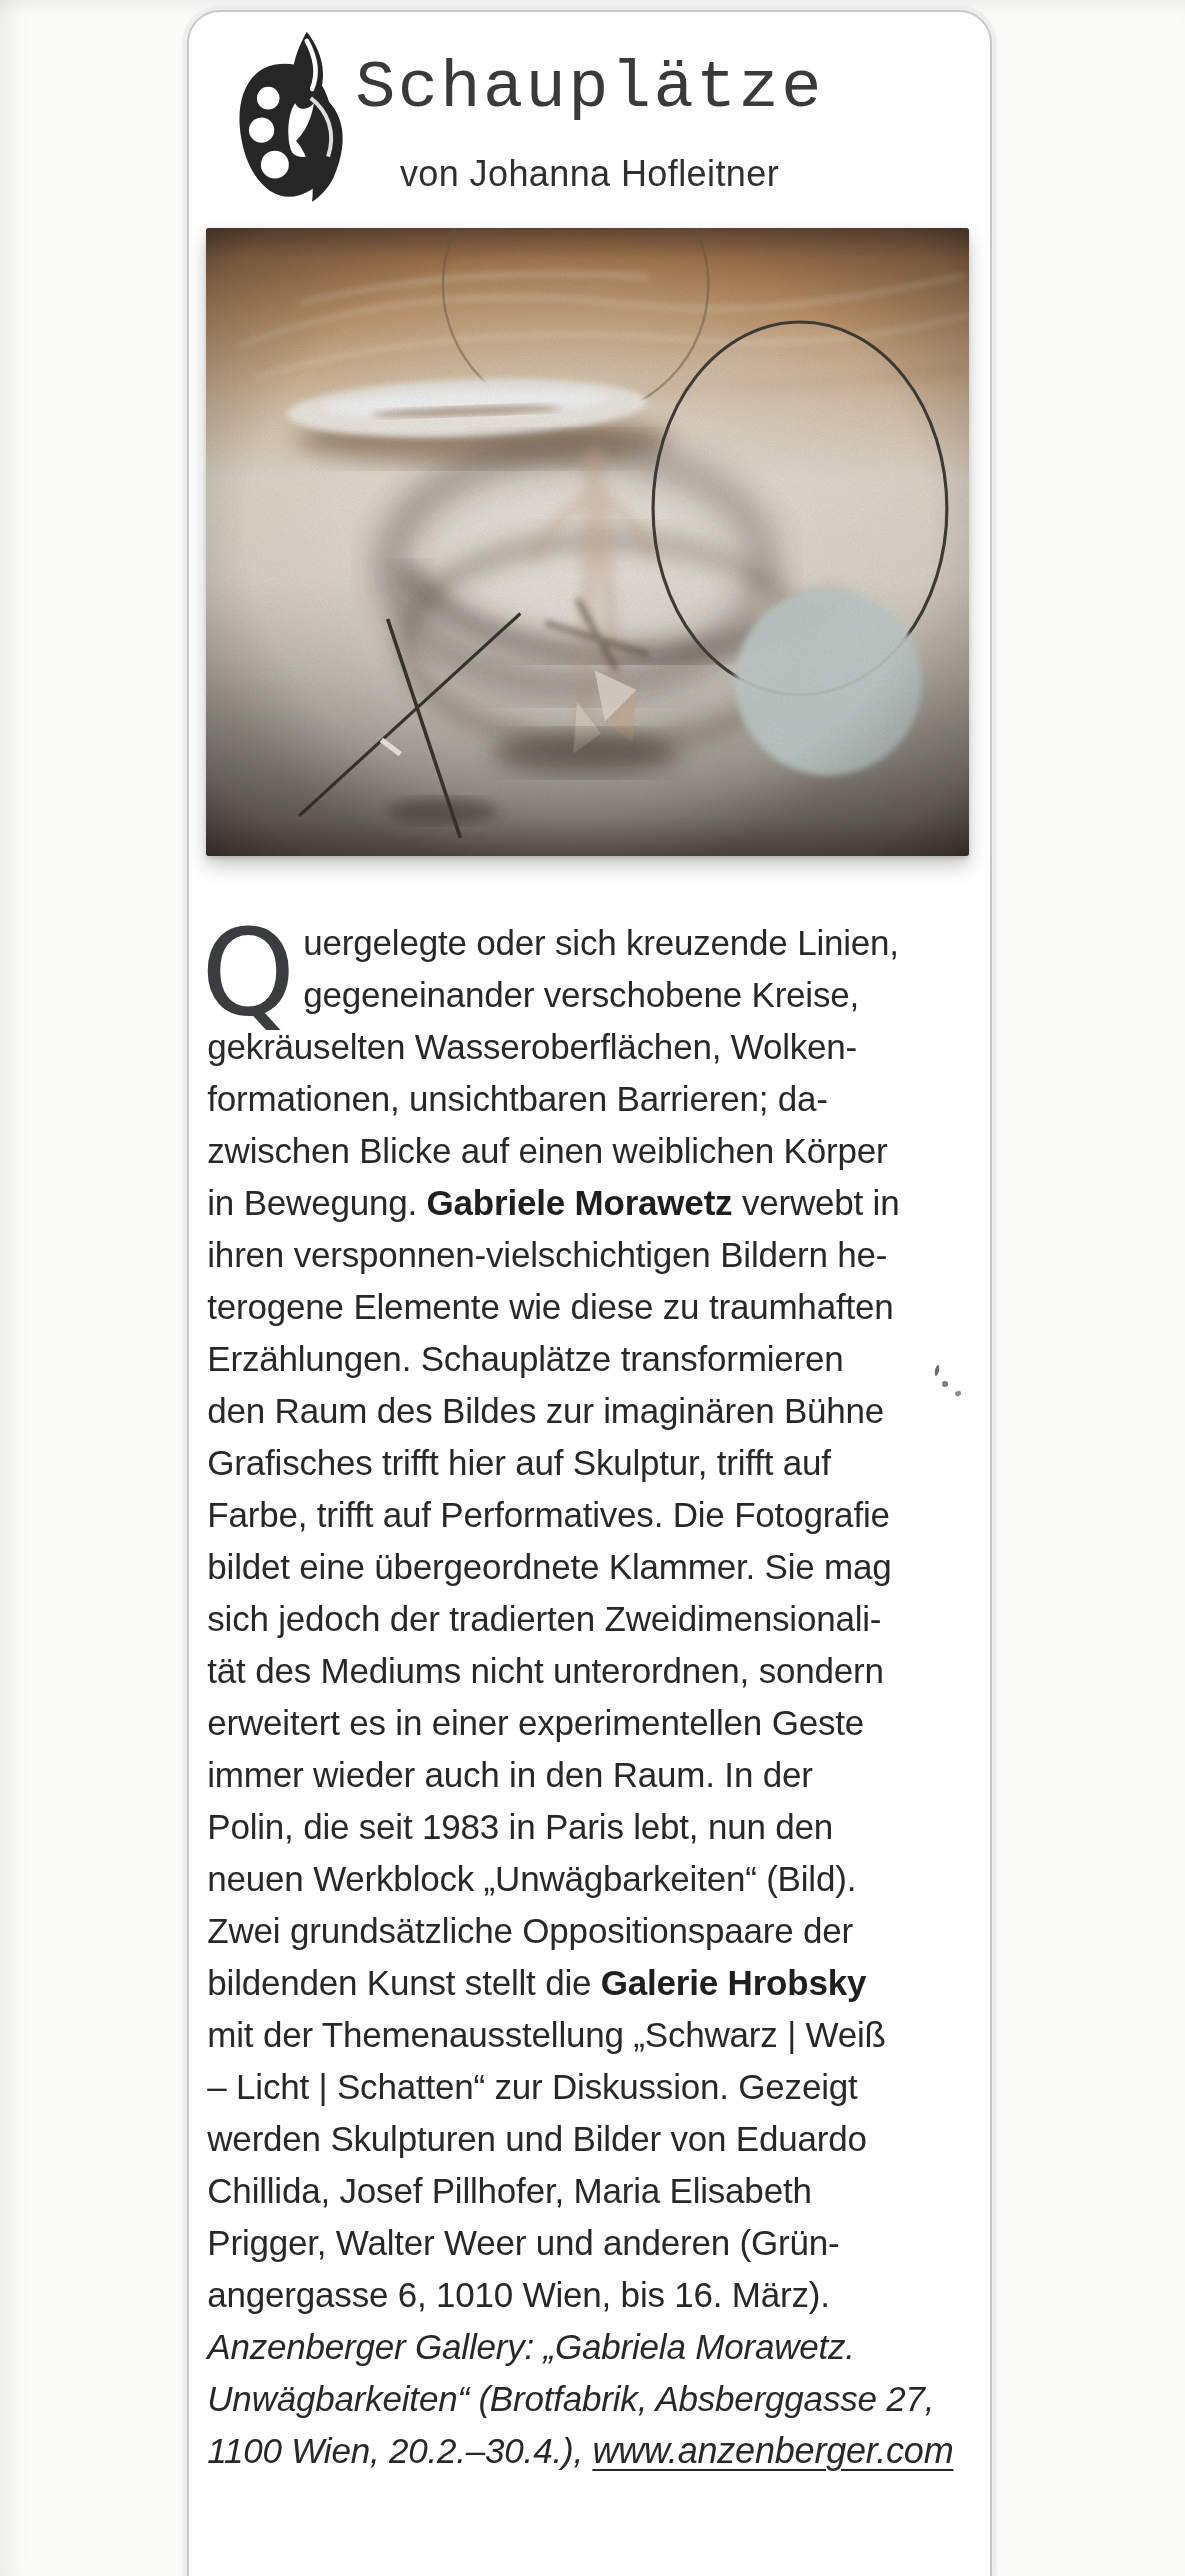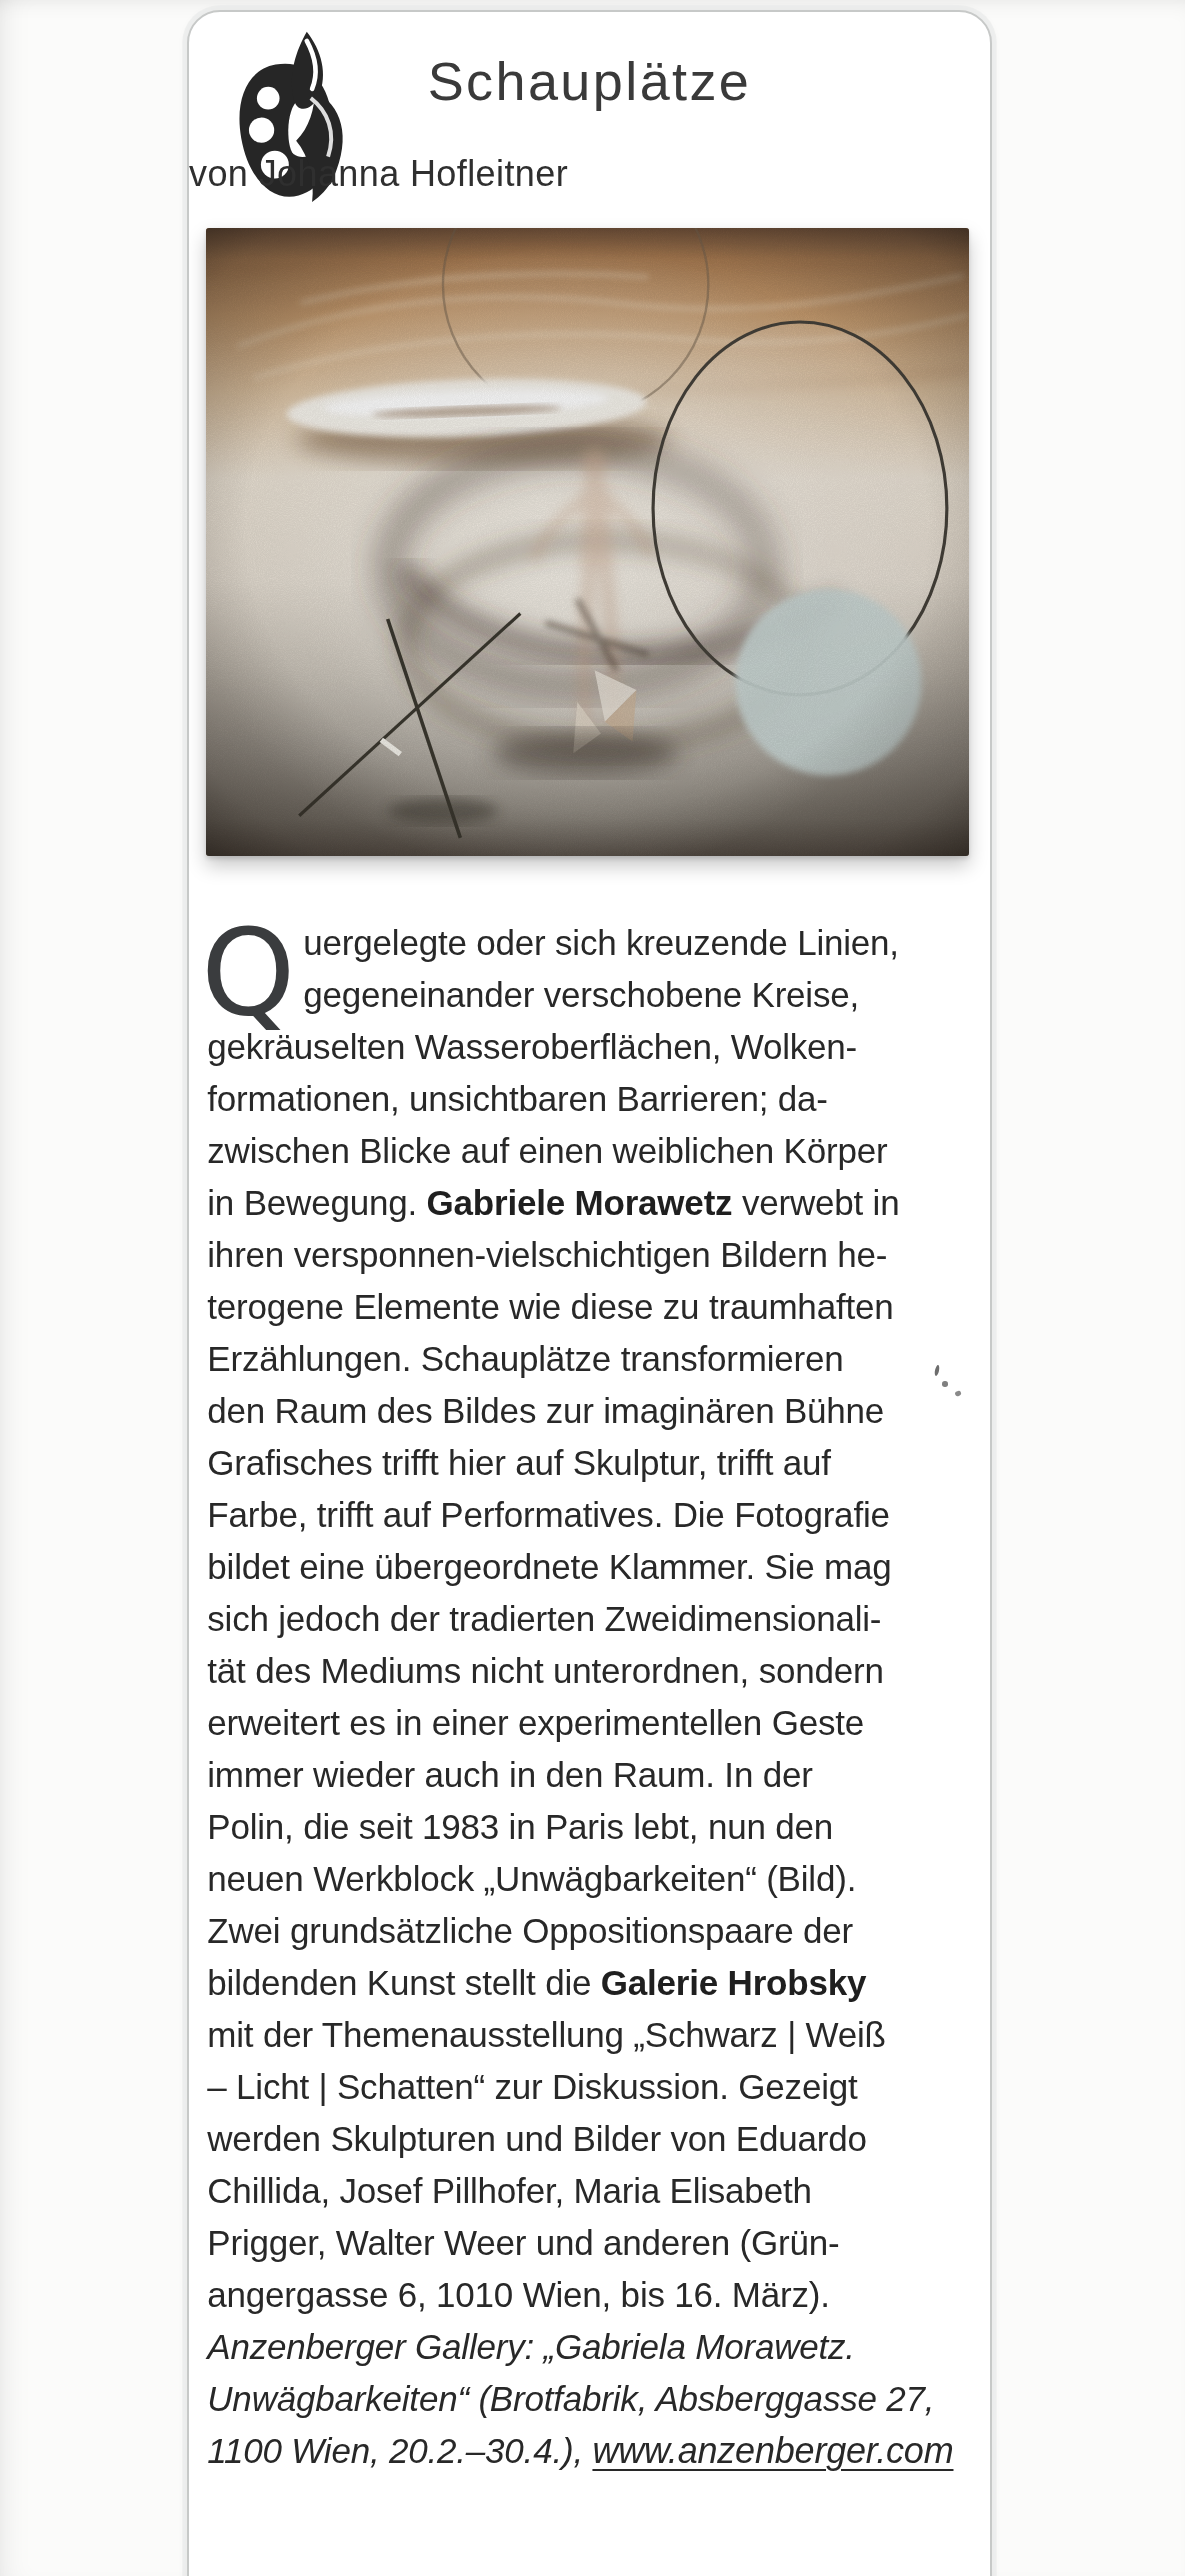--- a/index.html
+++ b/index.html
@@ -15,25 +15,25 @@
   
   .card{
     position:absolute;left:187px;top:9.5px;width:801px;height:2608px;
     background:#ffffff;border:2.4px solid #c7c9c8;border-radius:33px;
     box-shadow:0 0 0 4.7px rgba(230,232,231,.55), 0 1.6px 11px rgba(0,0,0,.07);
   }
   
   .hdr-icon{position:absolute;left:38px;top:17.4px;width:133px;height:183px;}
   .title{
     position:absolute;left:0;top:40px;width:100%;text-align:center;
-    font-family:Liberation Sans, sans-serif;font-size:54px;line-height:1.1;
+    font-family:Liberation Mono, monospace;font-size:67px;line-height:1.1;
     letter-spacing:2.4px;color:#3a3a3a;font-weight:400;
   }
   .byline{
-    position:absolute;left:0;top:141px;width:100%;
+    position:absolute;left:0;top:141px;width:100%;text-align:center;
     font-size:36px;color:#2f2f2f;letter-spacing:0.4px;
   }
   
   .artwork{
     position:absolute;left:16.6px;top:216px;width:763px;height:628px;
     border-radius:3.2px;overflow:hidden;
     box-shadow:0 9.5px 19px rgba(0,0,0,.22), 0 2.4px 4.7px rgba(0,0,0,.12);
     background:#ddd0bf;
   }
   .artwork svg{display:block;width:100%;height:100%;}

